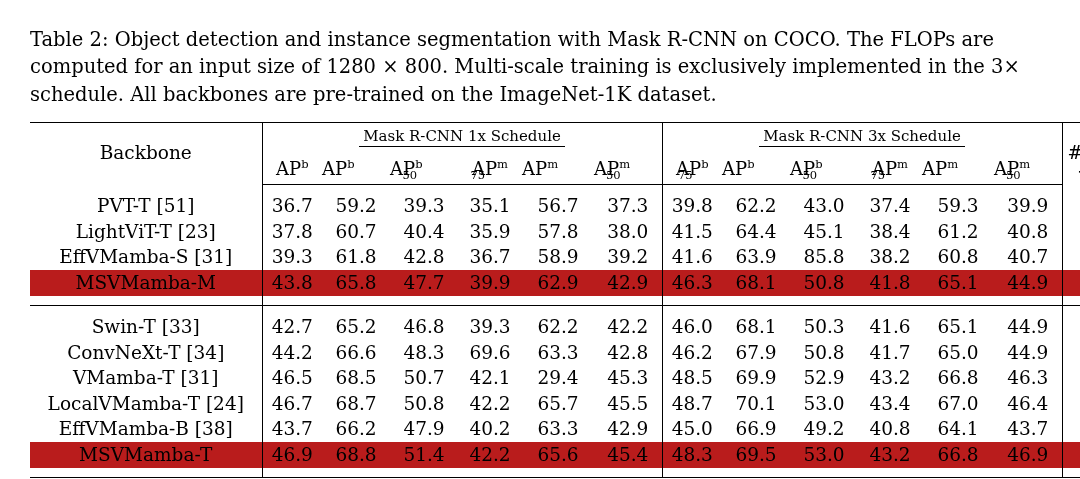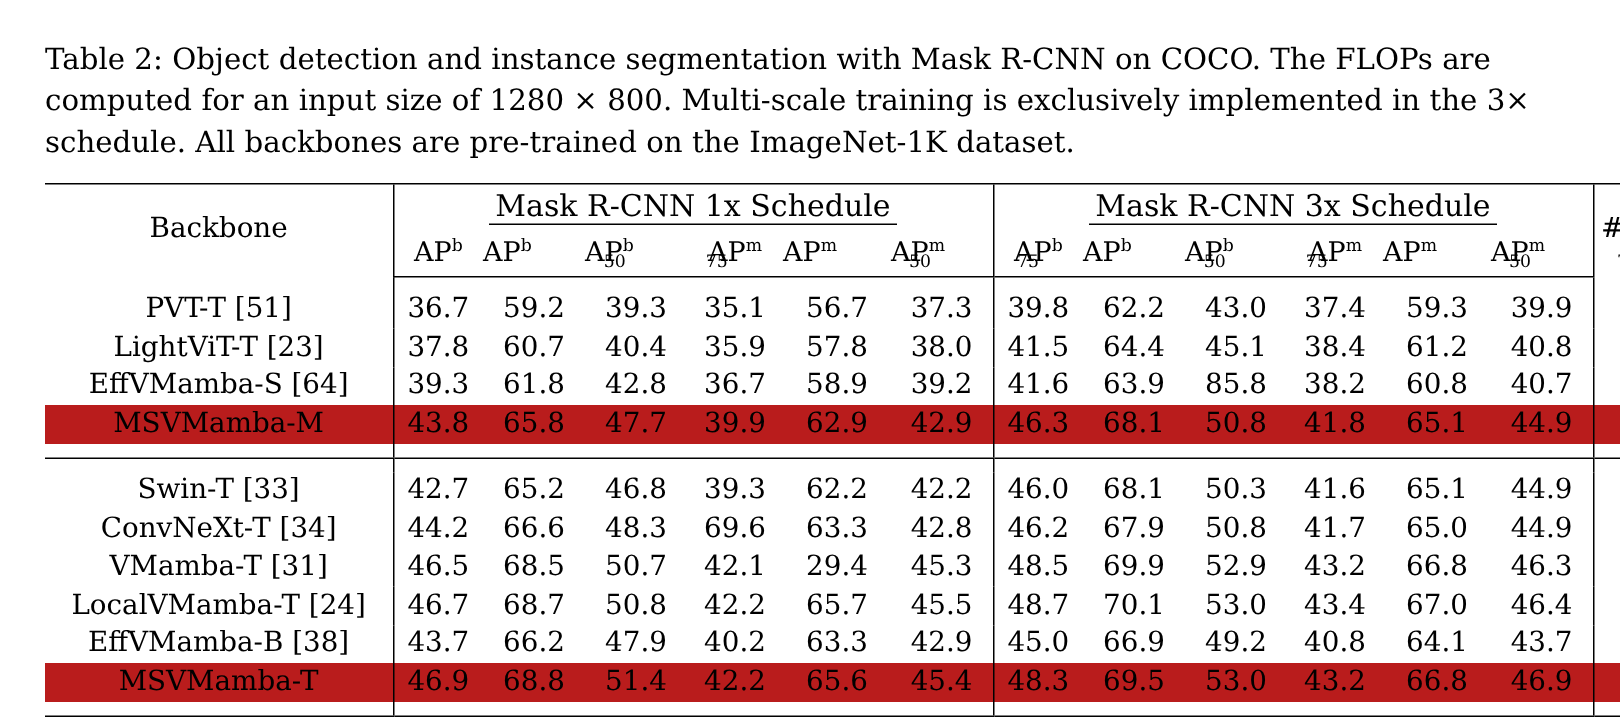--- a/index.html
+++ b/index.html
@@ -45,21 +45,21 @@
   .hline-thick td { border-bottom: 1.6px solid #000; }
 
   
   .vsep-l { border-left: 1.1px solid #000; }
 
   .hdr-cell { height: 31px; }
   .hdr-cell-2 { height: 30px; }
   .data-cell { height: 25.5px; }
 
   .grouphdr {
-    font-size: 20px;
+    font-size: 15px;
   }
   .grouphdr-inner {
     display: inline-block;
     padding: 0 4px 2px 4px;
     border-bottom: 1.1px solid #000;
   }
   .backbone-col {
     text-align: center;
   }
   .row-highlight td {
@@ -177,21 +177,21 @@
         <td class="data-cell">64.4</td>
         <td class="data-cell">45.1</td>
         <td class="data-cell">38.4</td>
         <td class="data-cell">61.2</td>
         <td class="data-cell">40.8</td>
         <td class="data-cell vsep-l">28M</td>
 
       </tr>
 
       <tr class="data-cell">
-        <td class="data-cell">EffVMamba-S [64]</td>
+        <td class="data-cell">EffVMamba-S [31]</td>
         <td class="data-cell vsep-l">39.3</td>
         <td class="data-cell">61.8</td>
         <td class="data-cell">42.8</td>
         <td class="data-cell">36.7</td>
         <td class="data-cell">58.9</td>
         <td class="data-cell">39.2</td>
         <td class="data-cell vsep-l">41.6</td>
         <td class="data-cell">63.9</td>
         <td class="data-cell">85.8</td>
         <td class="data-cell">38.2</td>

